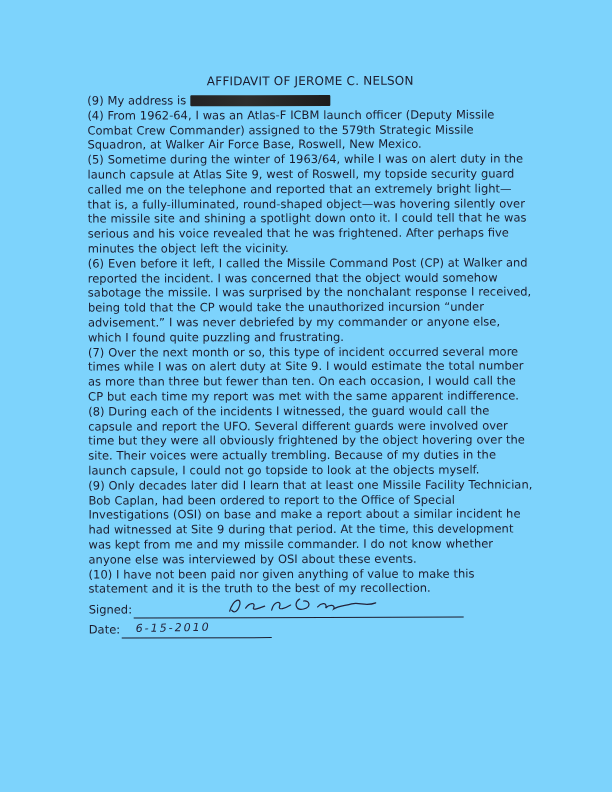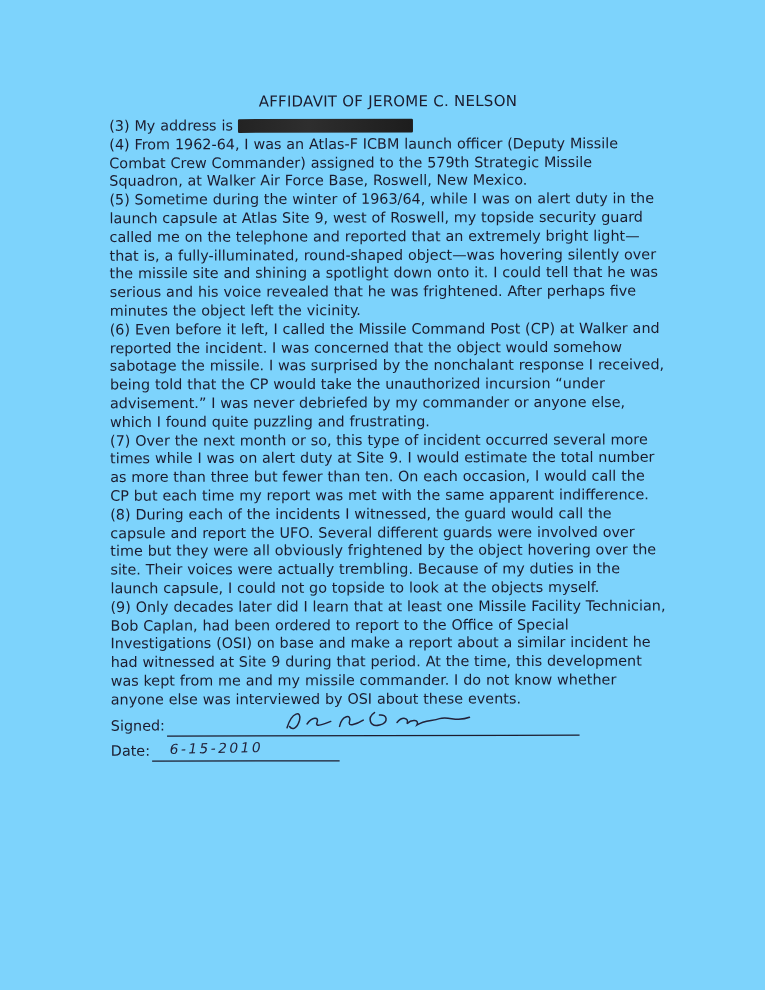--- a/index.html
+++ b/index.html
@@ -91,21 +91,21 @@
 <body>
 
 <div class="page">
   <div class="doc">
 
     <div class="title">AFFIDAVIT OF JEROME C. NELSON</div>
 
 
 
     <div class="para">
-      <span>(3) My address is </span><span class="redaction address"></span>
+      <span>(9) My address is </span><span class="redaction address"></span>
     </div>
 
     <div class="para">
       <span>(4) From 1962-64, I was an Atlas-F ICBM launch officer (Deputy Missile Combat Crew Commander) assigned to the 579th Strategic Missile Squadron, at Walker Air Force Base, Roswell, New Mexico.</span>
     </div>
 
     <div class="para">
       <span>(5) Sometime during the winter of 1963/64, while I was on alert duty in the launch capsule at Atlas Site 9, west of Roswell, my topside security guard called me on the telephone and reported that an extremely bright light—that is, a fully-illuminated, round-shaped object—was hovering silently over the missile site and shining a spotlight down onto it. I could tell that he was serious and his voice revealed that he was frightened. After perhaps five minutes the object left the vicinity.</span>
     </div>
 
@@ -118,20 +118,23 @@
     </div>
 
     <div class="para">
       <span>(8) During each of the incidents I witnessed, the guard would call the capsule and report the UFO. Several different guards were involved over time but they were all obviously frightened by the object hovering over the site. Their voices were actually trembling. Because of my duties in the launch capsule, I could not go topside to look at the objects myself.</span>
     </div>
 
     <div class="para">
       <span>(9) Only decades later did I learn that at least one Missile Facility Technician, Bob Caplan, had been ordered to report to the Office of Special Investigations (OSI) on base and make a report about a similar incident he had witnessed at Site 9 during that period. At the time, this development was kept from me and my missile commander. I do not know whether anyone else was interviewed by OSI about these events.</span>
     </div>
 
+    <div class="para">
+      <span>(10) I have not been paid nor given anything of value to make this statement and it is the truth to the best of my recollection.</span>
+    </div>
 
     <div class="sig-block">
 
       <div class="sig-row">
         <span class="sig-label">Signed:</span>
         <span class="sig-line signed">
           <svg class="handwriting-svg" width="170" height="22" viewBox="0 0 170 22">
             <path d="M6 16 C 10 3, 18 2, 16 10 C 14 17, 10 18, 8 15
                      M22 13 C 26 7, 32 7, 30 12 C 28 16, 36 13, 41 11
                      M48 15 C 50 6, 58 5, 56 11 C 54 16, 62 13, 67 10

